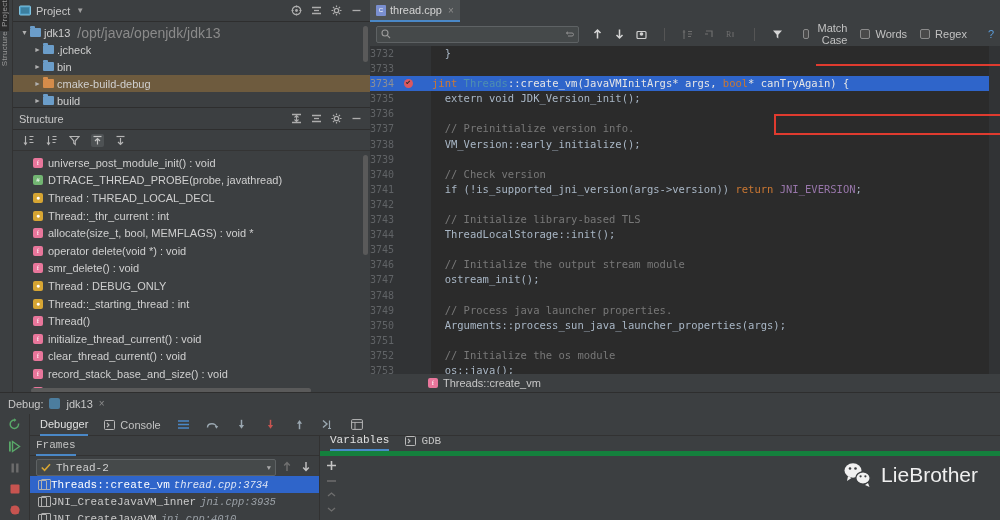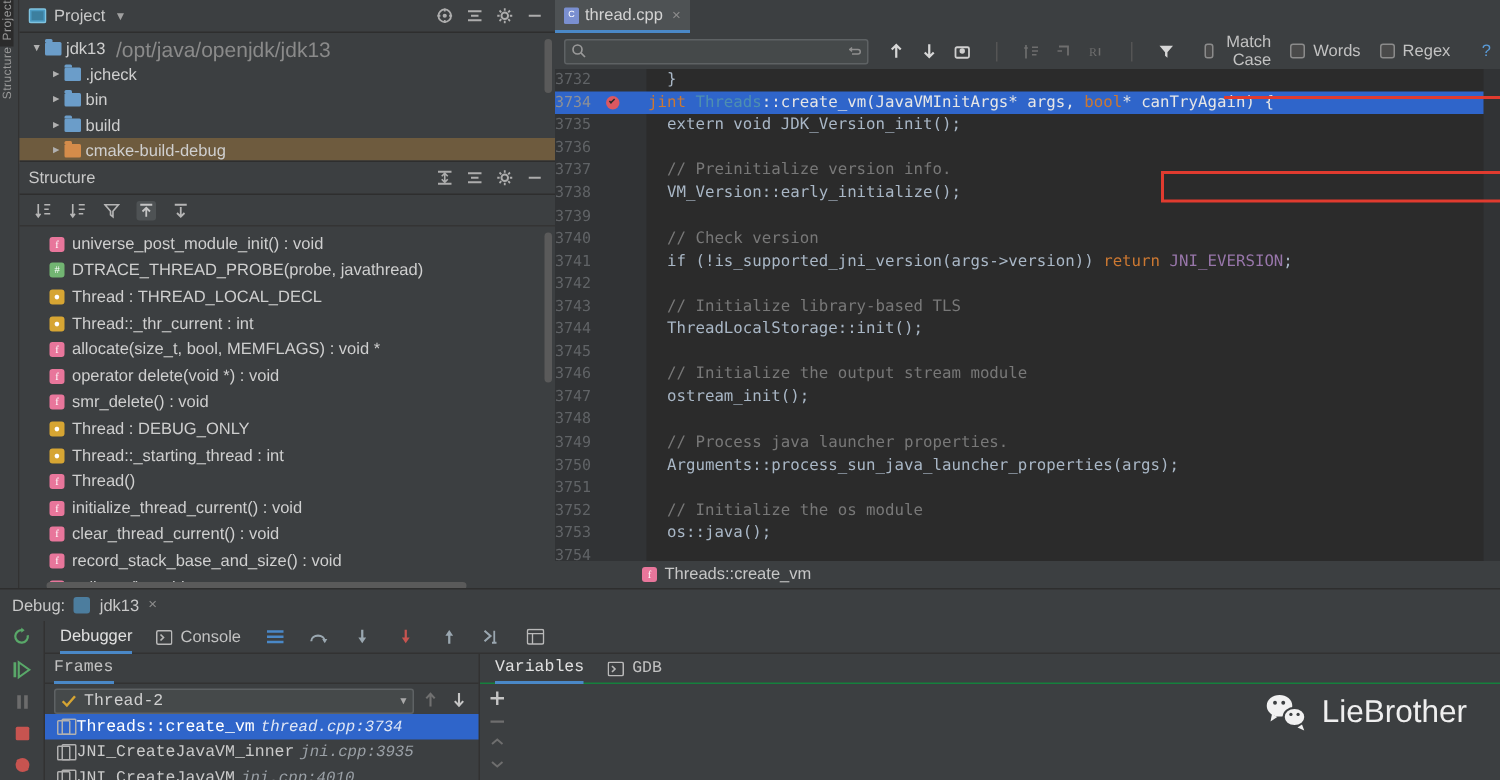--- a/index.html
+++ b/index.html
@@ -254,22 +254,22 @@
     content:""; position:absolute; left:2px; top:-2px; width:8px; height:9px;
     border:1px solid #b0b0b0; border-radius:1px; background:transparent;
   }
   .frames-arrows { margin-left: auto; display: flex; gap: 9px; padding-right: 8px; }
   .vars-col { flex: 1; position: relative; }
   .vars-side {
     position: absolute; left: 0; top: 20px; width: 22px; bottom: 0;
     display: flex; flex-direction: column; align-items: center;
     padding-top: 4px; gap: 8px; color: #9a9a9a; font-size: 12px;
   }
-  .vars-tabs { display: flex; align-items: center; gap: 16px; padding-left: 10px;
-    height: 20px; border-bottom: 1px solid #15803d; }
+  .vars-tabs { display: flex; align-items: flex-end; gap: 16px; padding-left: 10px;
+    height: 20px; border-bottom: 5px solid #15803d; }
 
   .watermark {
     position: absolute; right: 22px; top: 462px; display: flex;
     align-items: center; gap: 8px; z-index: 20;
   }
   .watermark .wmtext {
     font-size: 21px; color: #efefef; font-family: "Liberation Sans", sans-serif;
   }
   .red-line-bottom {
     position: absolute; right: 0; top: 64px; width: 184px; height: 2px;
@@ -333,29 +333,29 @@
       <div class="trow" style="padding-left:19px">
         <span class="arrow">►</span>
         <span class="folder"></span>
         <span class="fname">.jcheck</span>
       </div>
       <div class="trow" style="padding-left:19px">
         <span class="arrow">►</span>
         <span class="folder"></span>
         <span class="fname">bin</span>
       </div>
+      <div class="trow sel" style="padding-left:19px">
+        <span class="arrow">►</span>
+        <span class="folder orange"></span>
+        <span class="fname">cmake-build-debug</span>
+      </div>
       <div class="trow" style="padding-left:19px">
         <span class="arrow">►</span>
         <span class="folder"></span>
         <span class="fname">build</span>
-      </div>
-      <div class="trow sel" style="padding-left:19px">
-        <span class="arrow">►</span>
-        <span class="folder orange"></span>
-        <span class="fname">cmake-build-debug</span>
       </div>
     </div>
     <div style="position:absolute;right:2px;top:26px;width:5px;height:36px;background:#5a5a5a;border-radius:3px"></div>
   </div>
 
   <div class="structure-panel">
     <div class="panel-header">
       <span class="ptitle" style="margin-left:0">Structure</span>
       <span class="hdr-actions">
         <span class="ic">
@@ -559,20 +559,21 @@
         </label>
         <span class="qmark">?</span>
       </div>
     </div>
 
     <div class="code-wrap">
       <div class="gutter"></div>
       <div class="gutter-edge"></div>
       <div class="code" id="code-lines">
           <div class="cline"><span class="ln">3732</span><span class="ct"><span>  }</span></span></div>
+          <div class="cline"><span class="ln">3733</span><span class="ct"><span></span></span></div>
           <div class="cline hl"><span class="ln">3734</span><span class="breakpoint"></span><span class="bp-check"></span><span class="ct"><span class="kw">jint </span><span class="cls">Threads</span><span>::create_vm(JavaVMInitArgs* args, </span><span class="kw">bool</span><span>* canTryAgain) {</span></span></div>
           <div class="cline"><span class="ln">3735</span><span class="ct"><span>  extern void JDK_Version_init();</span></span></div>
           <div class="cline"><span class="ln">3736</span><span class="ct"><span></span></span></div>
           <div class="cline"><span class="ln">3737</span><span class="ct"><span class="cmt">  // Preinitialize version info.</span></span></div>
           <div class="cline"><span class="ln">3738</span><span class="ct"><span>  VM_Version::early_initialize();</span></span></div>
           <div class="cline"><span class="ln">3739</span><span class="ct"><span></span></span></div>
           <div class="cline"><span class="ln">3740</span><span class="ct"><span class="cmt">  // Check version</span></span></div>
           <div class="cline"><span class="ln">3741</span><span class="ct"><span>  if (!is_supported_jni_version(args-&gt;version)) </span><span class="kw">return </span><span class="const">JNI_EVERSION</span><span>;</span></span></div>
           <div class="cline"><span class="ln">3742</span><span class="ct"><span></span></span></div>
           <div class="cline"><span class="ln">3743</span><span class="ct"><span class="cmt">  // Initialize library-based TLS</span></span></div>

